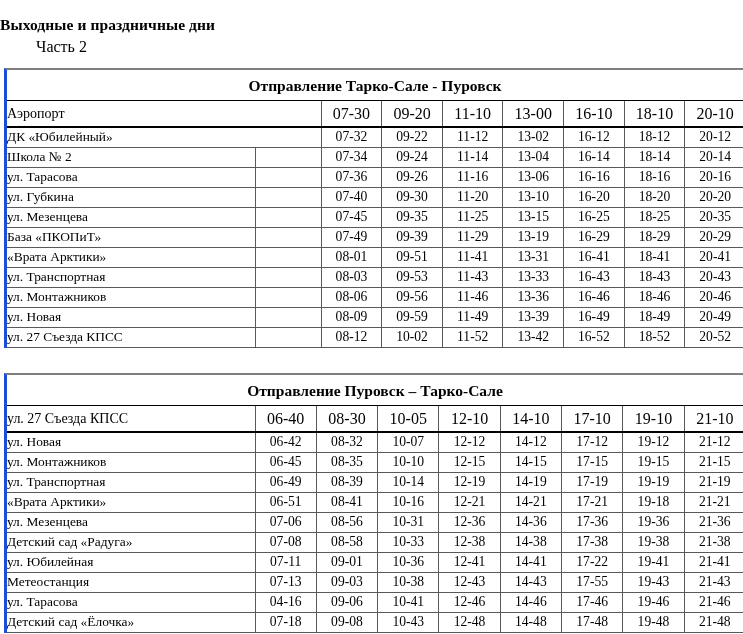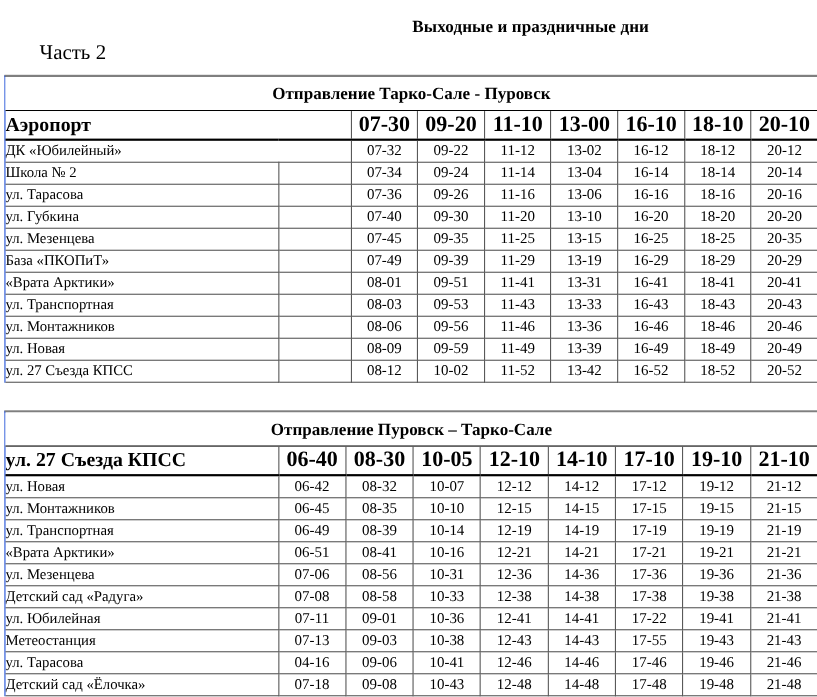--- a/index.html
+++ b/index.html
@@ -20,40 +20,40 @@
   
   .page-head {
     position: relative;
     height: 68px;
   }
   .main-title {
     position: absolute;
     top: 16px;
     left: 0;
     width: 590px;
-    text-align: right;
+    text-align: left;
     font-size: 15.5px;
     font-weight: bold;
     letter-spacing: 0.1px;
   }
   .part-label {
     position: absolute;
     top: 38px;
     left: 36px;
-    font-size: 19px;
+    font-size: 16px;
     font-weight: normal;
   }
 
   
   .sched-block {
     position: absolute;
     left: 4px;
     width: 739px;
     border-top: 2px solid #7f7f7f;
-    border-left: 1px solid #1d4ed8;
+    border-left: 3px solid #1d4ed8;
     box-sizing: border-box;
   }
   .sched-title {
     height: 31px;
     line-height: 31px;
     text-align: center;
     font-size: 15.5px;
     font-weight: bold;
     border-bottom: 1px solid #000000;
     box-sizing: border-box;
@@ -78,28 +78,28 @@
   td.stop {
     text-align: left;
     padding-left: 6px;
     font-size: 13.4px;
   }
   td.tm {
     text-align: center;
     font-size: 13.6px;
   }
   tr.head-row td {
-    font-weight: bold;
-    font-size: 20px;
+    font-weight: normal;
+    font-size: 16px;
     height: 26px;
     border-bottom: 2px solid #000000;
   }
   tr.head-row td.stop {
-    font-weight: bold;
-    font-size: 18px;
+    font-weight: normal;
+    font-size: 14px;
   }
   td.spacer {
     border-right: 1px solid #595959;
   }
   td.no-right { border-right: none; }
 
   
   #table-one { top: 68px; }
   #table-two { top: 373px; }
 </style>
@@ -320,21 +320,21 @@
           <td class="tm no-right">21-19</td>
         </tr>
         <tr>
           <td class="stop">«Врата Арктики»</td>
           <td class="tm">06-51</td>
           <td class="tm">08-41</td>
           <td class="tm">10-16</td>
           <td class="tm">12-21</td>
           <td class="tm">14-21</td>
           <td class="tm">17-21</td>
-          <td class="tm">19-21</td>
+          <td class="tm">19-18</td>
           <td class="tm no-right">21-21</td>
         </tr>
         <tr>
           <td class="stop">ул. Мезенцева</td>
           <td class="tm">07-06</td>
           <td class="tm">08-56</td>
           <td class="tm">10-31</td>
           <td class="tm">12-36</td>
           <td class="tm">14-36</td>
           <td class="tm">17-36</td>

